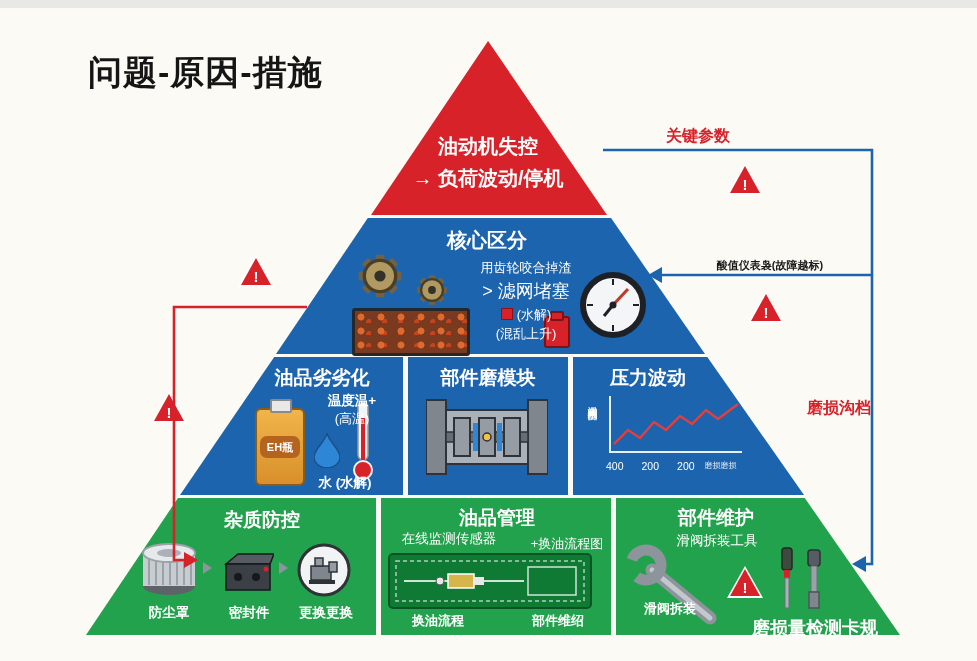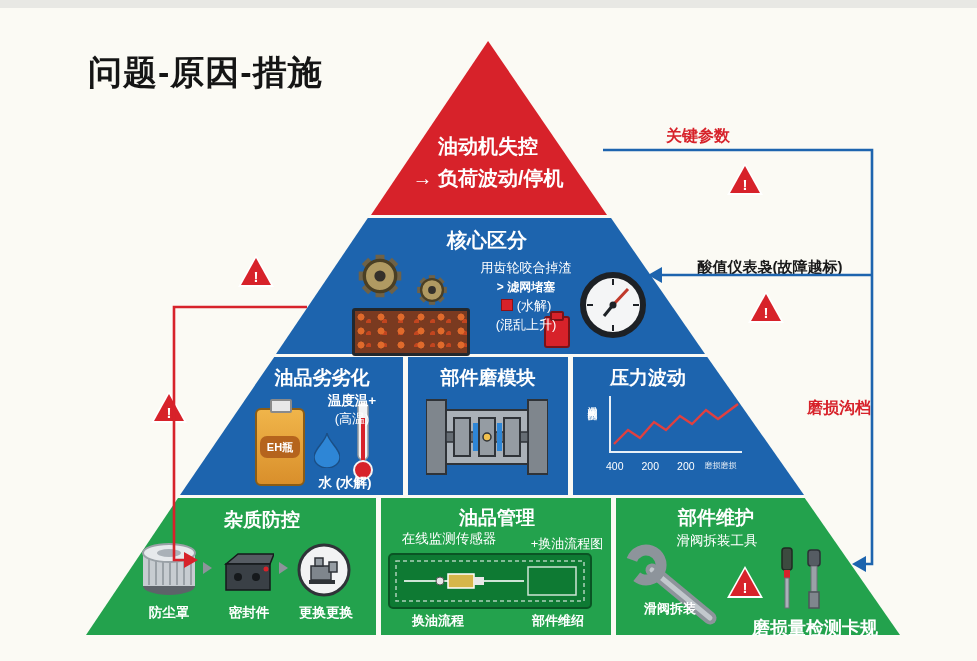--- a/index.html
+++ b/index.html
@@ -14,24 +14,24 @@
   .vdiv{position:absolute;width:5px;background:#fbfaf4;z-index:2}
   .page-title{position:absolute;left:88px;top:42px;font-size:34px;font-weight:bold;color:#151515;letter-spacing:1px;z-index:2}
   .t{position:absolute;color:#fff;text-align:center;z-index:3}
   .big{font-size:20px;font-weight:bold}
   .cell-title{font-size:19px;font-weight:bold}
   .small{font-size:13px}
   .small2{font-size:13.5px}
   .bold{font-weight:bold}
   .apex-text{line-height:1.6;font-size:20px;font-weight:bold}
   .core-lines{font-size:13px;line-height:1.5;text-align:center}
-  .core-lines .emph{font-weight:bold;font-size:12px}
+  .core-lines .emph{font-weight:normal;font-size:18px}
   .red-sq{display:inline-block;width:10px;height:10px;background:#d7222a;margin-right:4px;vertical-align:-1px;border:1px solid #8e1016}
   .ann-red{position:absolute;color:#d7222a;font-size:16px;font-weight:bold;text-align:center;z-index:3}
-  .ann-black{position:absolute;color:#1a1a1a;font-size:15px;font-weight:bold;text-align:center;z-index:3}
+  .ann-black{position:absolute;color:#1a1a1a;font-size:11px;font-weight:bold;text-align:center;z-index:3}
   .warn{position:absolute;width:36px;height:32px;z-index:4}
   .warn-tri{position:absolute;inset:0;background:#fff;clip-path:polygon(50% 0,100% 100%,0 100%)}
   .warn-tri-in{position:absolute;left:3px;right:3px;top:3px;bottom:2px;background:#d7222a;clip-path:polygon(50% 0,100% 100%,0 100%)}
   .warn-mark{position:absolute;inset:0;display:flex;align-items:flex-end;justify-content:center;color:#fff;font-weight:bold;font-size:15px;line-height:1;padding-bottom:3px}
   .debris-box{width:112px;height:42px;background:#7a3a20;border:3px solid #23282d;border-radius:3px;
     background-image:radial-gradient(circle at 6px 6px,#e06a2b 3.2px,transparent 3.8px),radial-gradient(circle at 14px 11px,#c2451f 2.6px,transparent 3.2px);
     background-size:20px 14px,16px 12px}
   .oil-can{width:22px;height:28px;background:#d7222a;border:2px solid #7a1217;border-radius:3px}
   .oil-can::before{content:"";position:absolute;left:4px;top:-7px;width:10px;height:6px;background:#d7222a;border:2px solid #7a1217;border-radius:2px}
   .bottle{width:46px;height:74px;background:linear-gradient(#f0b54a,#d98f2b);border:2px solid #8a5c16;border-radius:6px}

